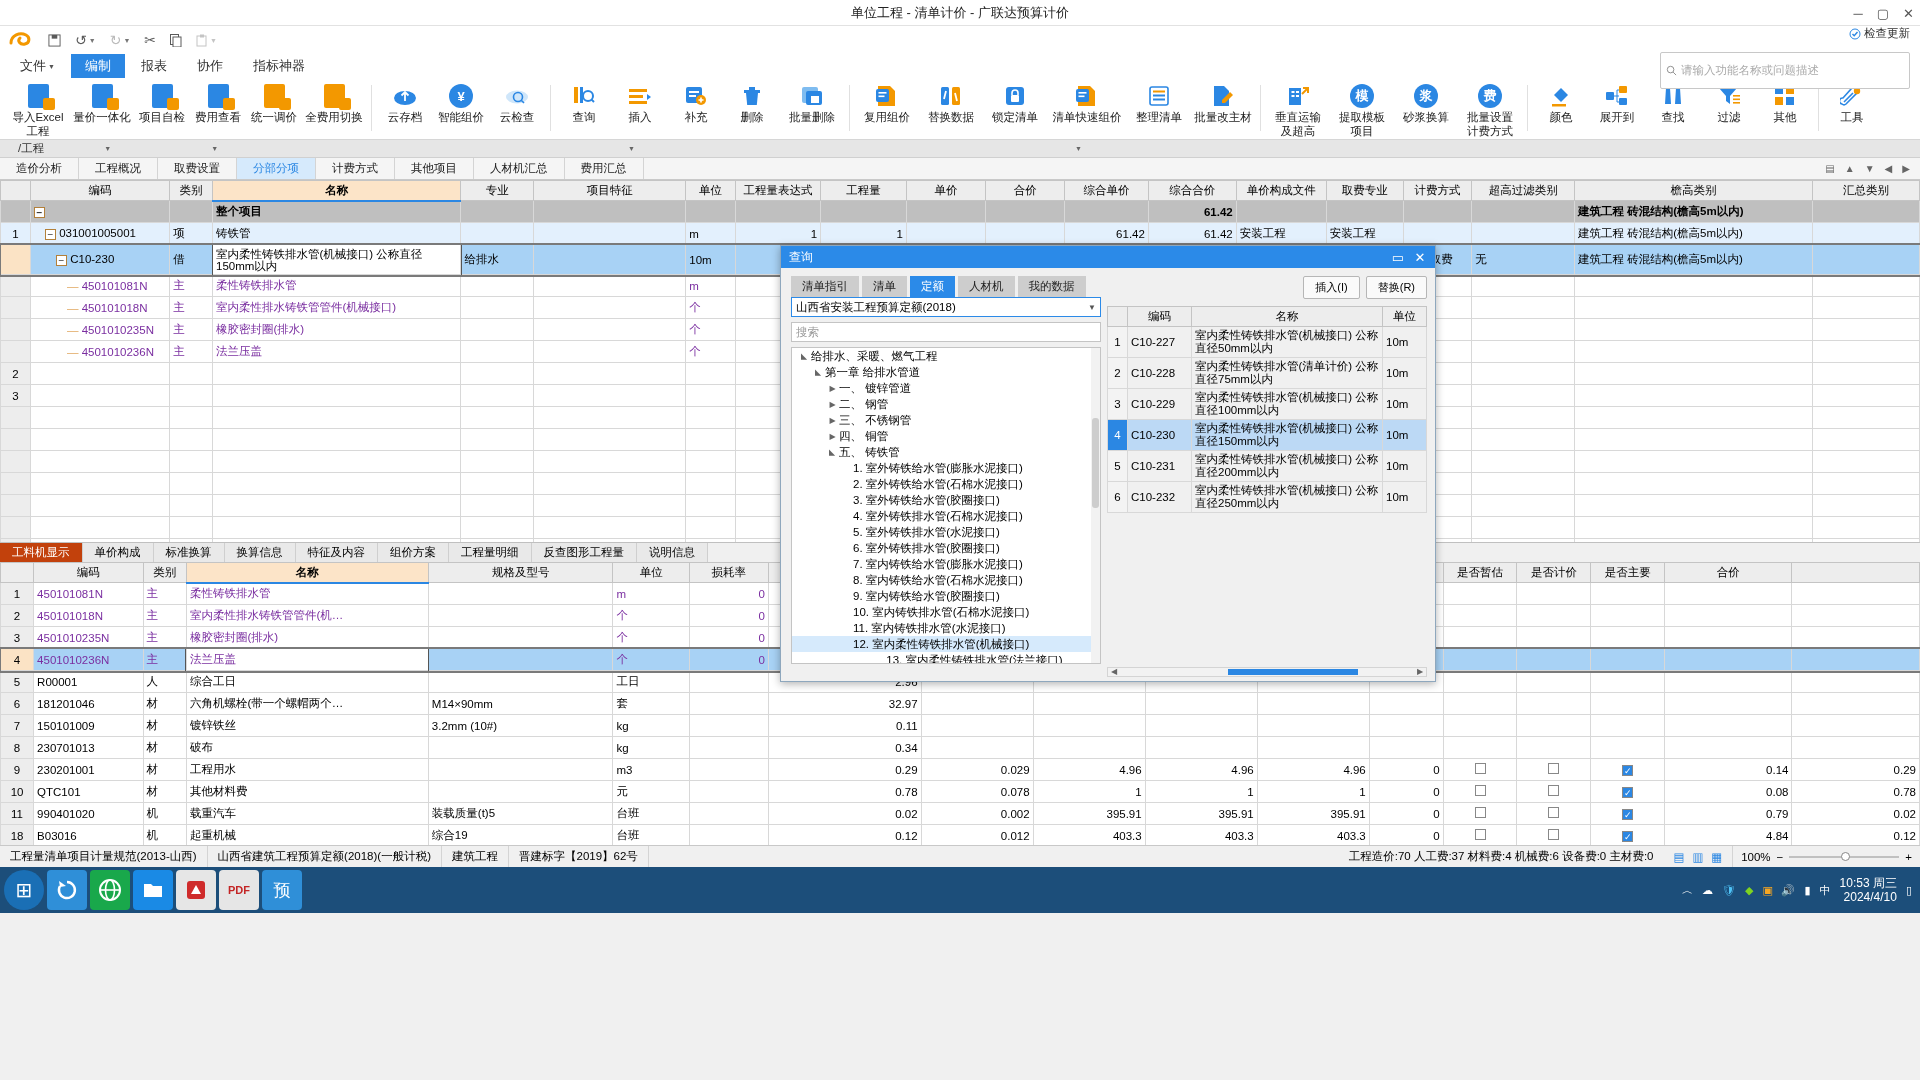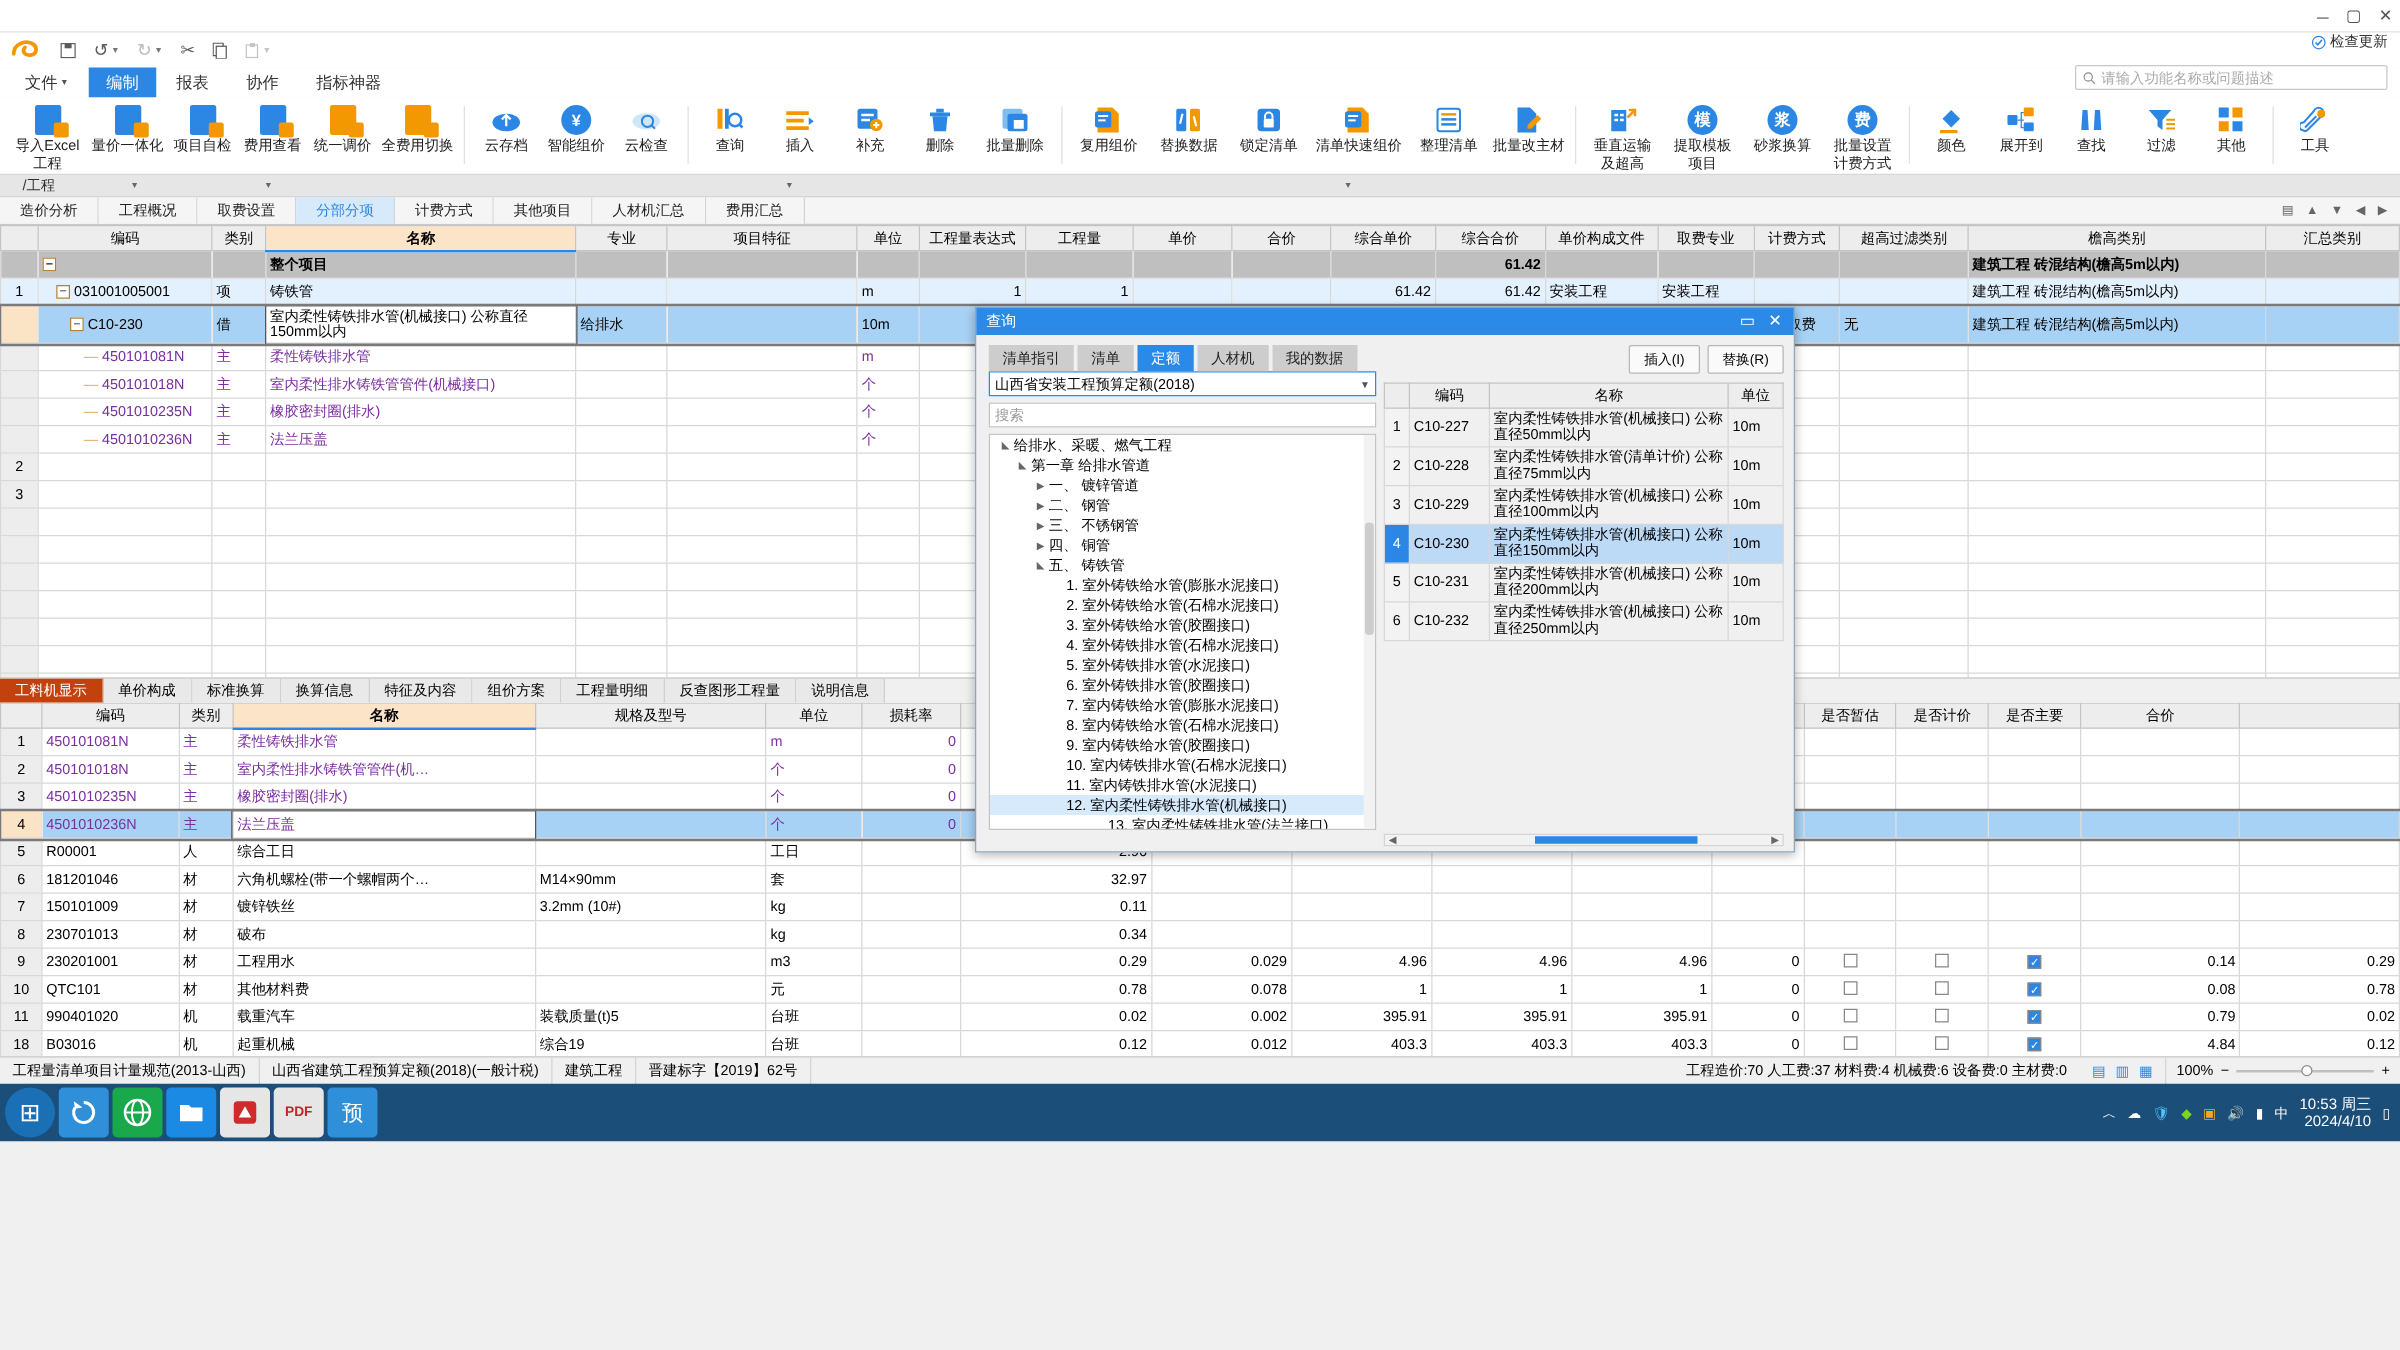--- a/index.html
+++ b/index.html
@@ -34,21 +34,21 @@
   .rb .lbl { font-size:11.5px; color:#222; white-space:nowrap; line-height:13px; text-align:center;}
   .rb .lbl2 { font-size:11.5px; color:#222; white-space:nowrap; line-height:12px; text-align:center;}
   .sep { width:1px; height:46px; background:#e0e0e0; margin:4px 5px 0 5px; }
   .ico { width:26px; height:26px; display:flex; align-items:center; justify-content:center; }
   .cc { width:24px;height:24px;border-radius:50%;background:#2b87e3;color:#fff;
      display:flex;align-items:center;justify-content:center;font-size:13px;font-weight:bold;}
   .sq { width:21px;height:24px;background:#2b87e3;border-radius:2px;position:relative; }
   .sq.or { background:#f39800; }
   .sq:after{content:"";position:absolute;right:-6px;bottom:-2px;width:12px;height:12px;background:#f39800;border-radius:2px;}
 
-  .searchbox { position:absolute; right:10px; top:-26px; width:250px; height:20px; border:1px solid #c8c8c8;
+  .searchbox { position:absolute; right:10px; top:-26px; width:250px; height:37px; border:1px solid #c8c8c8;
       background:#fff; border-radius:2px; display:flex; align-items:center; padding-left:5px; gap:4px; }
   .searchbox .ph { color:#aaa; font-size:11.5px; }
   .update { position:absolute; right:10px; top:-52px; font-size:11.5px; color:#333;display:flex;align-items:center;gap:3px;}
 
   
   .crumb { height:18px; background:#e6e6e6; display:flex; align-items:center; font-size:11.5px; color:#333;
      padding-left:18px; gap:60px; border-bottom:1px solid #d0d0d0;}
   .crumb .dn { font-size:7px; color:#666;}
 
   
@@ -128,20 +128,21 @@
   .taskbar { height:46px; background:#1c4e7a; display:flex; align-items:center; padding-left:4px; gap:3px; position:relative;}
   .tb-start { width:40px;height:40px;border-radius:50%;background:#1a6fb5;display:flex;align-items:center;justify-content:center;color:#fff;font-size:20px;}
   .tbi { width:40px;height:40px;border-radius:4px;display:flex;align-items:center;justify-content:center;}
   .tray { position:absolute; right:8px; display:flex; align-items:center; gap:9px; color:#fff; font-size:11px;}
   .clock { text-align:right; line-height:14px; font-size:12px;}
 </style>
 </head>
 <body>
 
 <div class="titlebar">
+  <div class="ttl">单位工程 - 清单计价 - 广联达预算计价</div>
   <div class="winbtns">
     <span>─</span>
     <span>▢</span>
     <span>✕</span>
   </div>
 </div>
 
 <div class="qa">
   <span class="logo">
     <svg width="26" height="20" viewBox="0 0 26 20">

